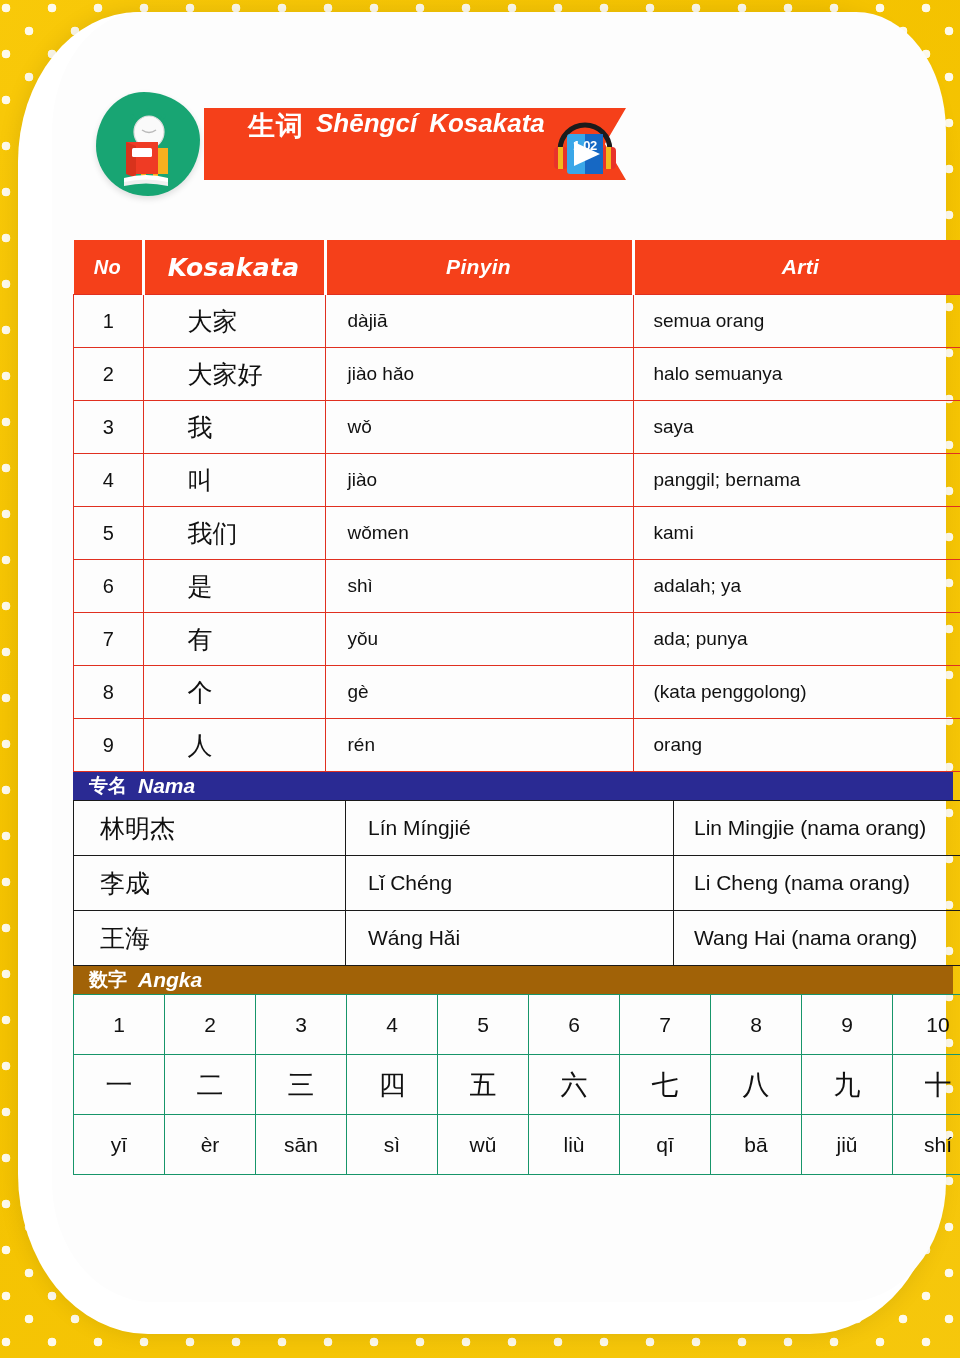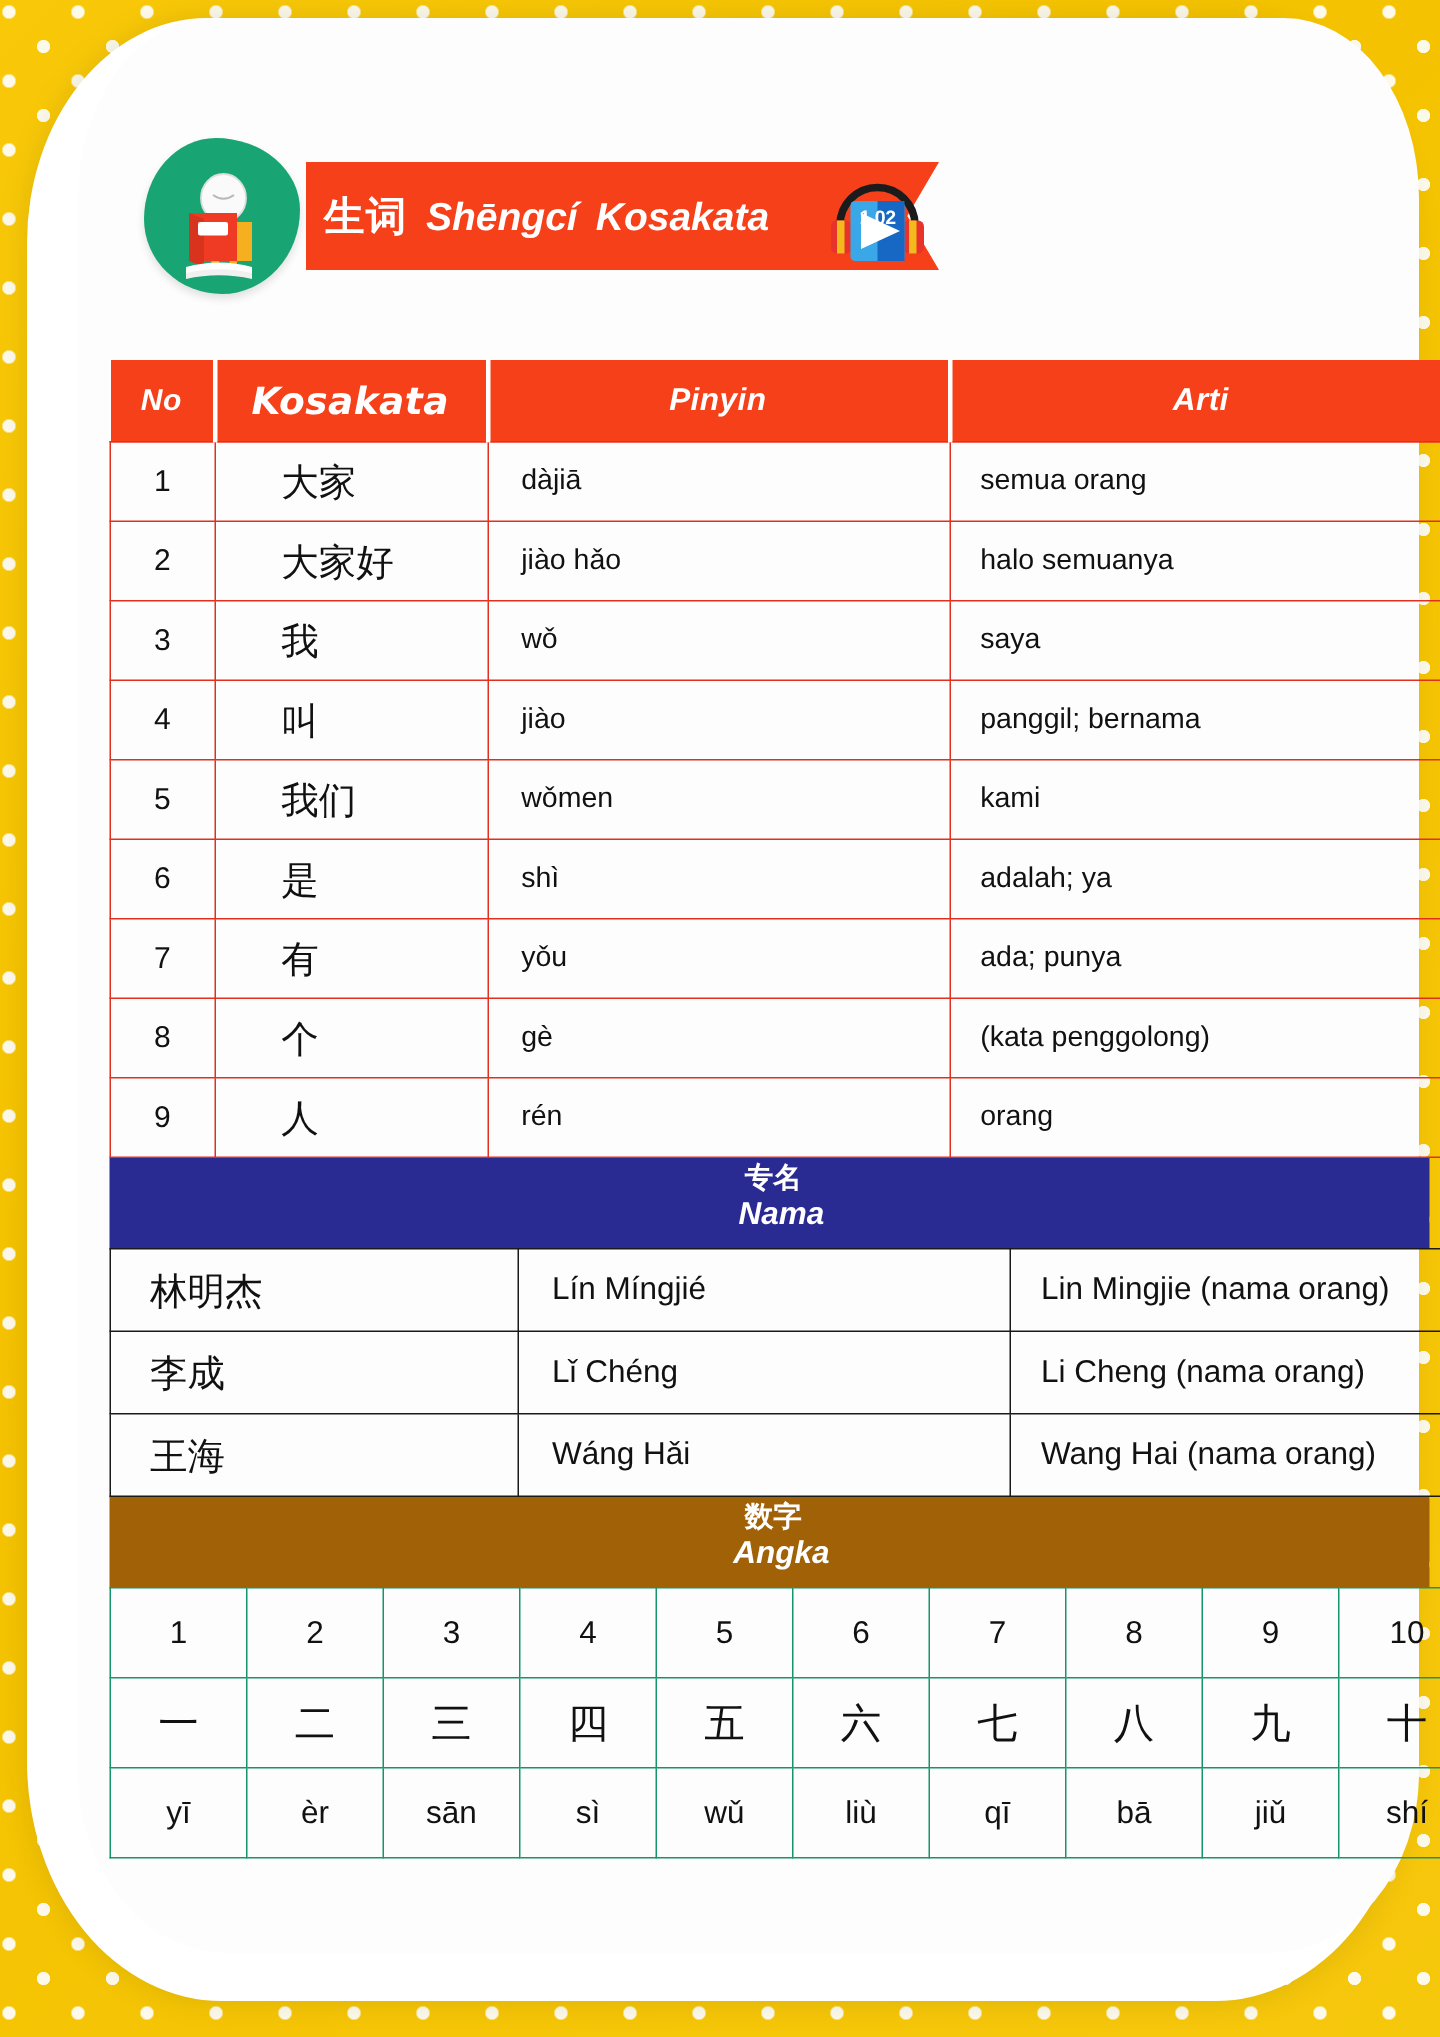--- a/index.html
+++ b/index.html
@@ -89,22 +89,21 @@
 
   .title-ribbon {
     position: absolute;
     left: 108px;
     top: 22px;
     width: 422px;
     height: 72px;
     background: #f5401a;
     color: #ffffff;
     display: flex;
-    align-items: center;
-    padding-left: 12px;
+    padding-left: 44px;
     box-sizing: border-box;
     clip-path: polygon(0 0, 100% 0, 95% 50%, 100% 100%, 0 100%);
     box-shadow: 0 3px 5px rgba(0,0,0,.14);
   }
   .title-cn {
     font-size: 27px;
     font-weight: bold;
     letter-spacing: 1px;
     margin-right: 12px;
     font-family: "DejaVu Sans", sans-serif;
@@ -173,29 +172,28 @@
     vertical-align: middle;
   }
   .vocab .c-no  { width: 66px;  text-align: center; font-size: 20px; }
   .vocab .c-han { width: 178px; padding-left: 44px; font-size: 25px;
                   font-family: "DejaVu Sans", sans-serif; }
   .vocab .c-py  { width: 304px; padding-left: 22px; }
   .vocab .c-ar  { width: 332px; padding-left: 20px; }
 
   
   .banner {
-    height: 60px;
+    height: 28px;
     color: #ffffff;
     display: flex;
     align-items: center;
     padding-left: 16px;
     box-sizing: border-box;
     font-size: 21px;
     font-weight: bold;
-    flex-direction: column;
   }
   .banner .cn {
     font-size: 19px;
     font-family: "DejaVu Sans", sans-serif;
     margin-right: 11px;
     font-weight: bold;
     font-style: normal;
   }
   .banner .lt { font-style: italic; }
   .banner.nama  { background: #2a2a93; }

